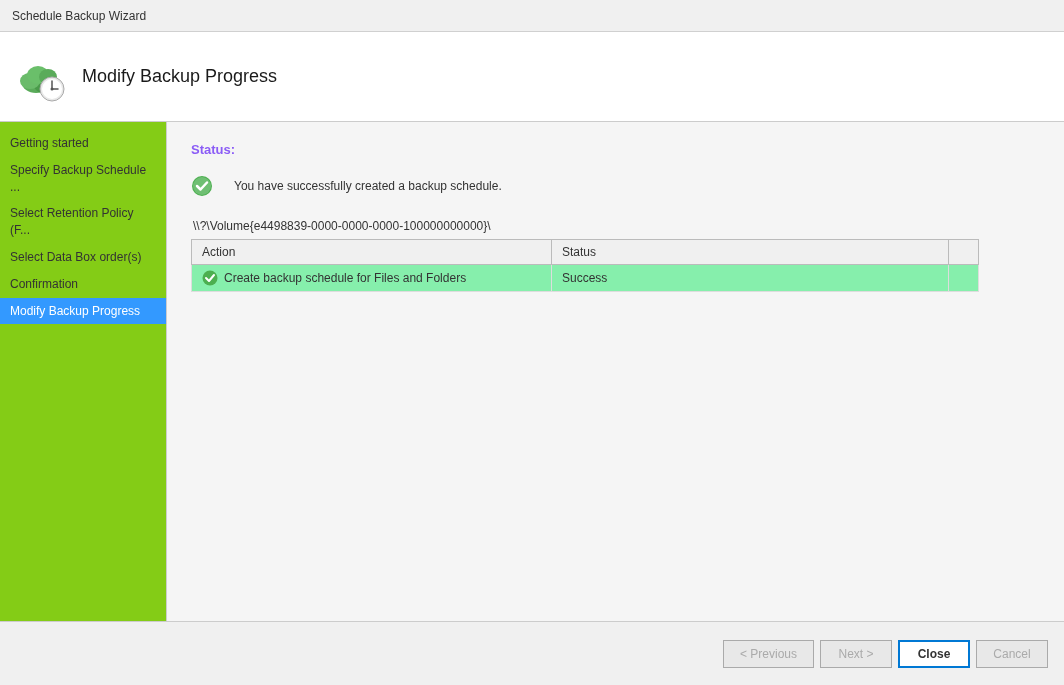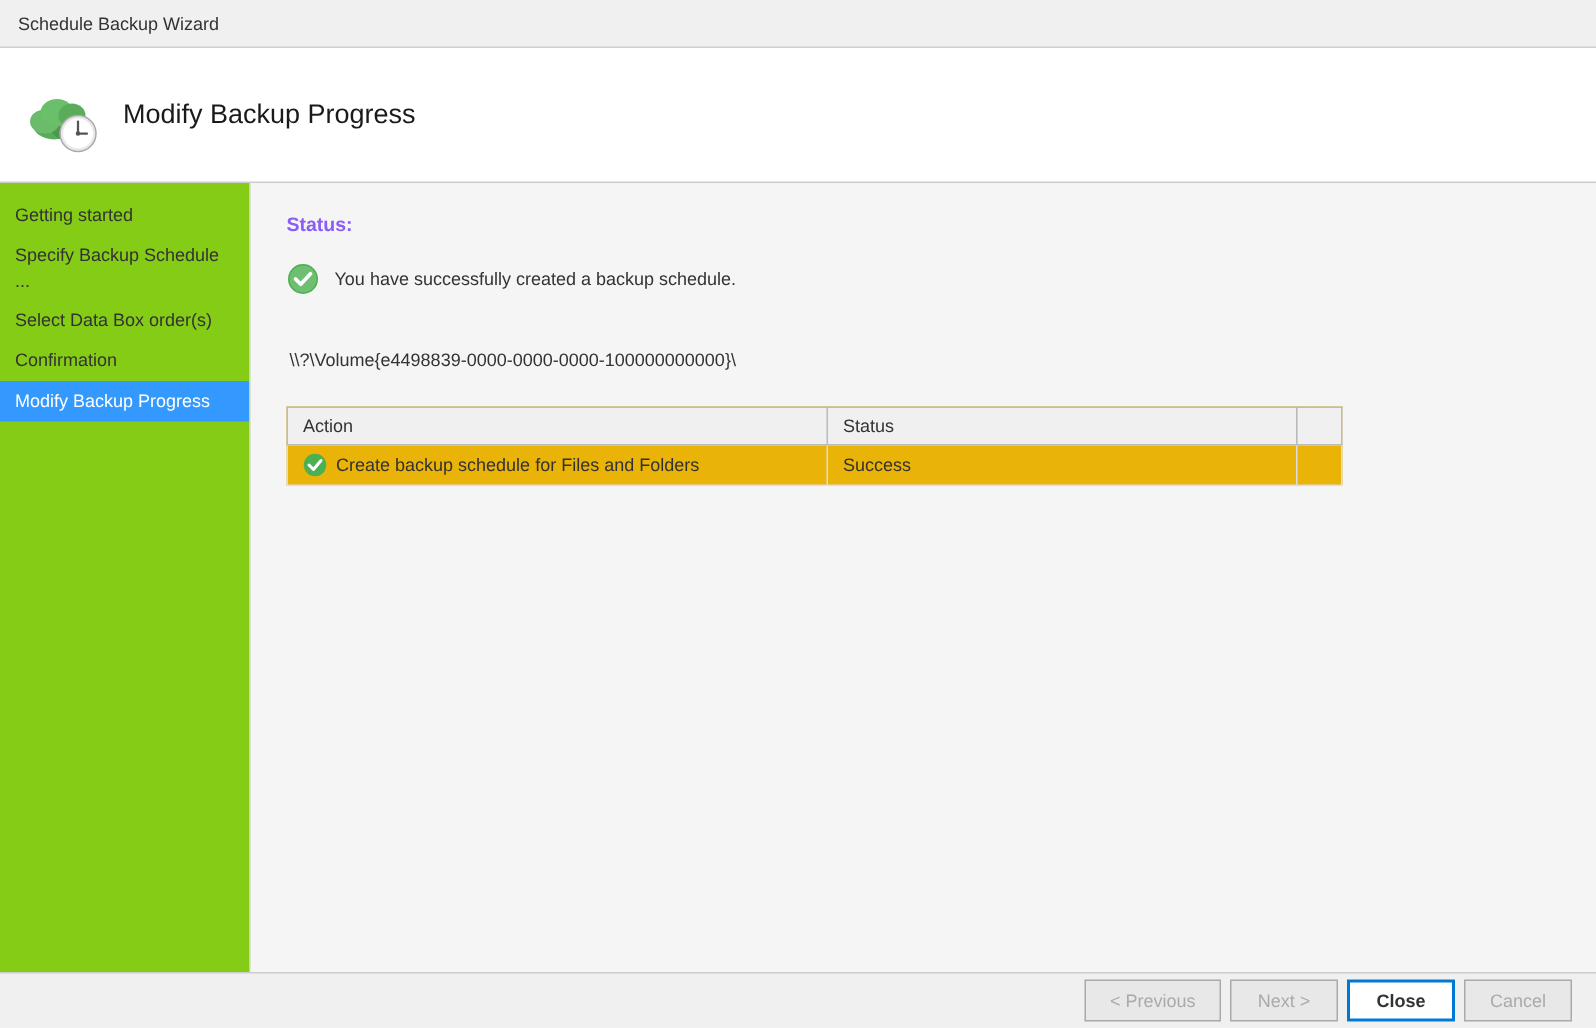--- a/index.html
+++ b/index.html
@@ -89,47 +89,47 @@
     .status-label {
       font-weight: 700;
       font-size: 13px;
       color: #8b5cf6;
       margin-bottom: 18px;
     }
 
     .success-message {
       display: flex;
       align-items: center;
-      gap: 10px;
-      margin-bottom: 36px;
+      gap: 21px;
+      margin-bottom: 22px;
     }
 
     .success-message .success-text {
       font-size: 12px;
       color: #333;
     }
 
     .check-icon {
       width: 22px;
       height: 22px;
       flex-shrink: 0;
     }
 
     .volume-path {
       font-size: 12px;
       color: #333;
-      margin-bottom: 24px;
+      margin-bottom: 6px;
       padding-left: 2px;
     }
 
     
     .result-table {
-      width: 704px;
+      width: 788px;
       border-collapse: collapse;
-      background: #eab308;
+      background: #86efac;
       border: 1px solid #bbbbbb;
     }
 
     .result-table th {
       background: #f0f0f0;
       border: 1px solid #bbbbbb;
       padding: 5px 10px;
       font-weight: 400;
       color: #333;
       text-align: left;
@@ -159,21 +159,21 @@
     }
 
     
     .footer {
       background: #f0f0f0;
       border-top: 1px solid #cccccc;
       padding: 10px 16px;
       display: flex;
       justify-content: flex-end;
       gap: 6px;
-      height: 37px;
+      height: 64px;
       align-items: center;
     }
 
     .btn {
       padding: 4px 16px;
       font-size: 12px;
       border: 1px solid #aaaaaa;
       background: #e8e8e8;
       cursor: pointer;
       color: #333;
@@ -225,20 +225,23 @@
 </div>
 
 <div class="main">
 
   <nav class="sidebar">
     <div class="sidebar-item">
       <span>Getting started</span>
     </div>
     <div class="sidebar-item">
       <span>Specify Backup Schedule ...</span>
+    </div>
+    <div class="sidebar-item">
+      <span>Select Retention Policy (F...</span>
     </div>
     <div class="sidebar-item">
       <span>Select Data Box order(s)</span>
     </div>
     <div class="sidebar-item">
       <span>Confirmation</span>
     </div>
     <div class="sidebar-item active">
       <span>Modify Backup Progress</span>
     </div>

